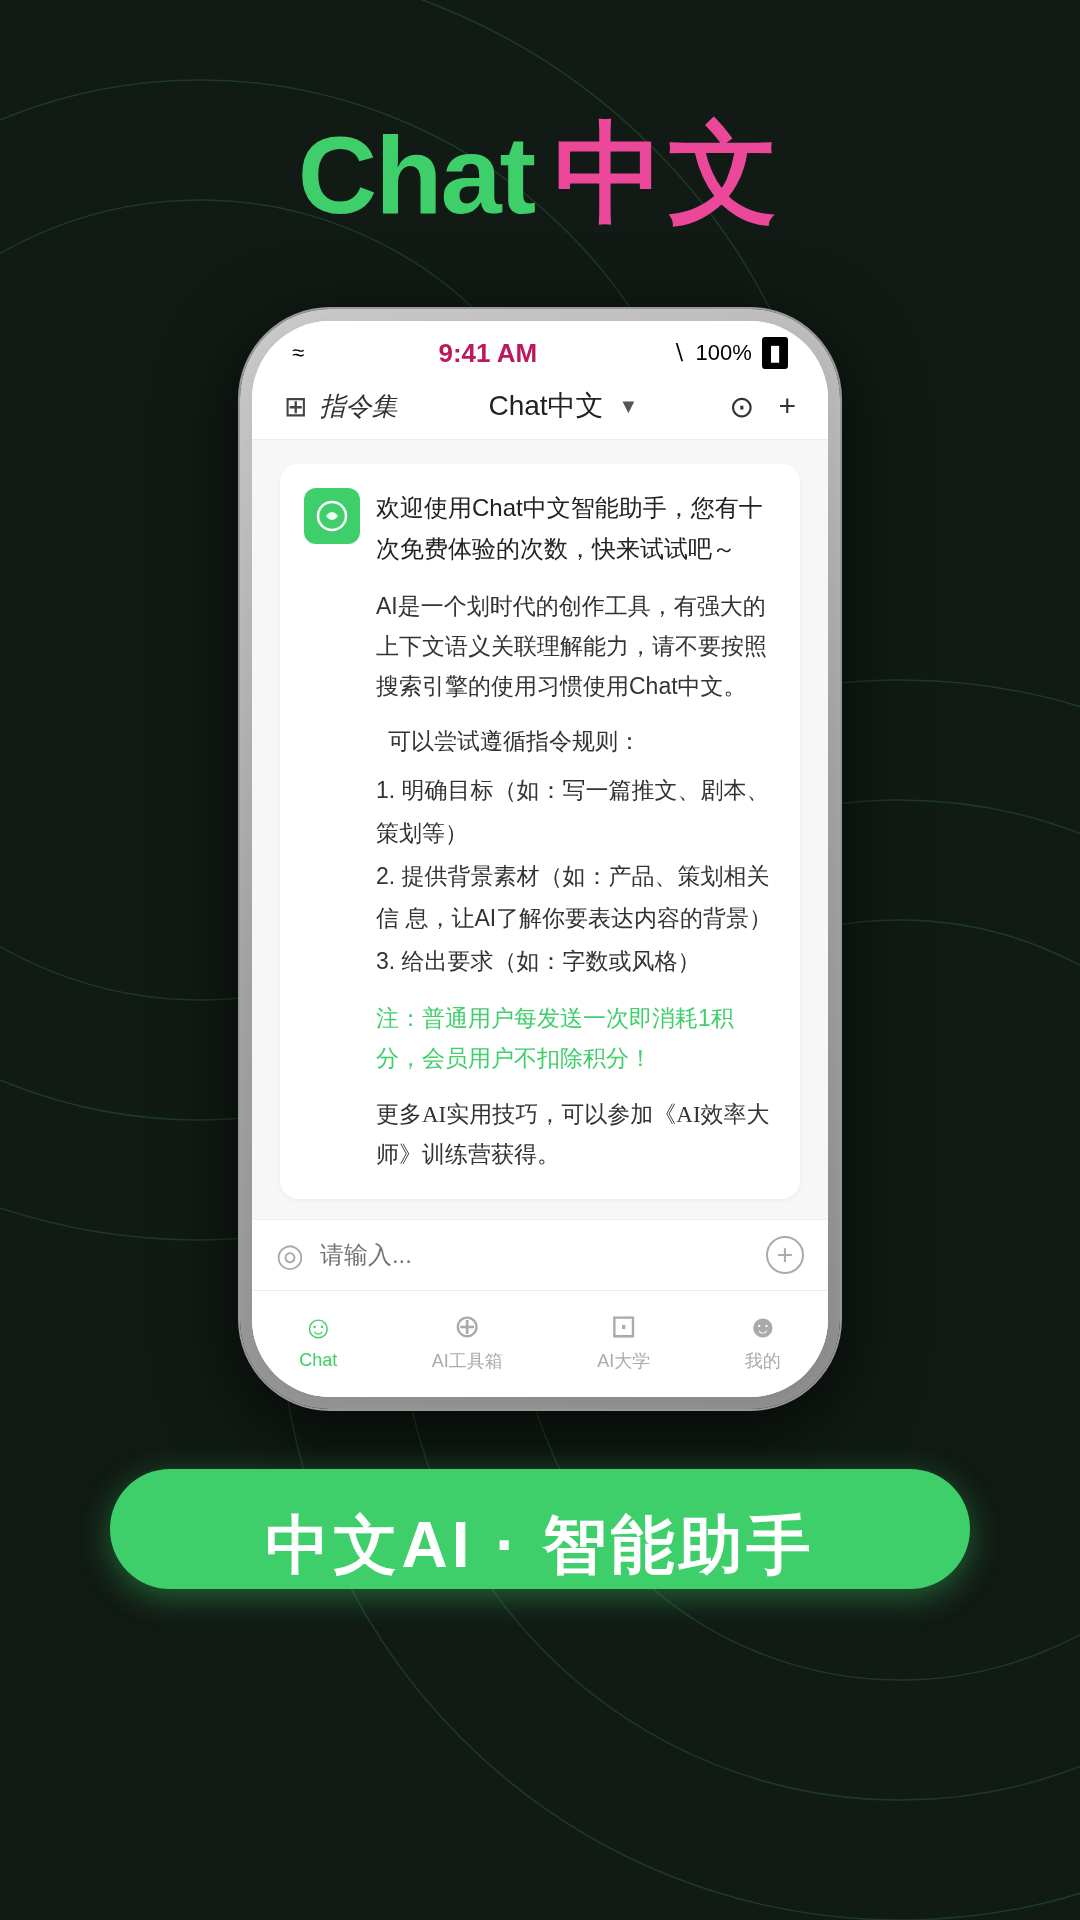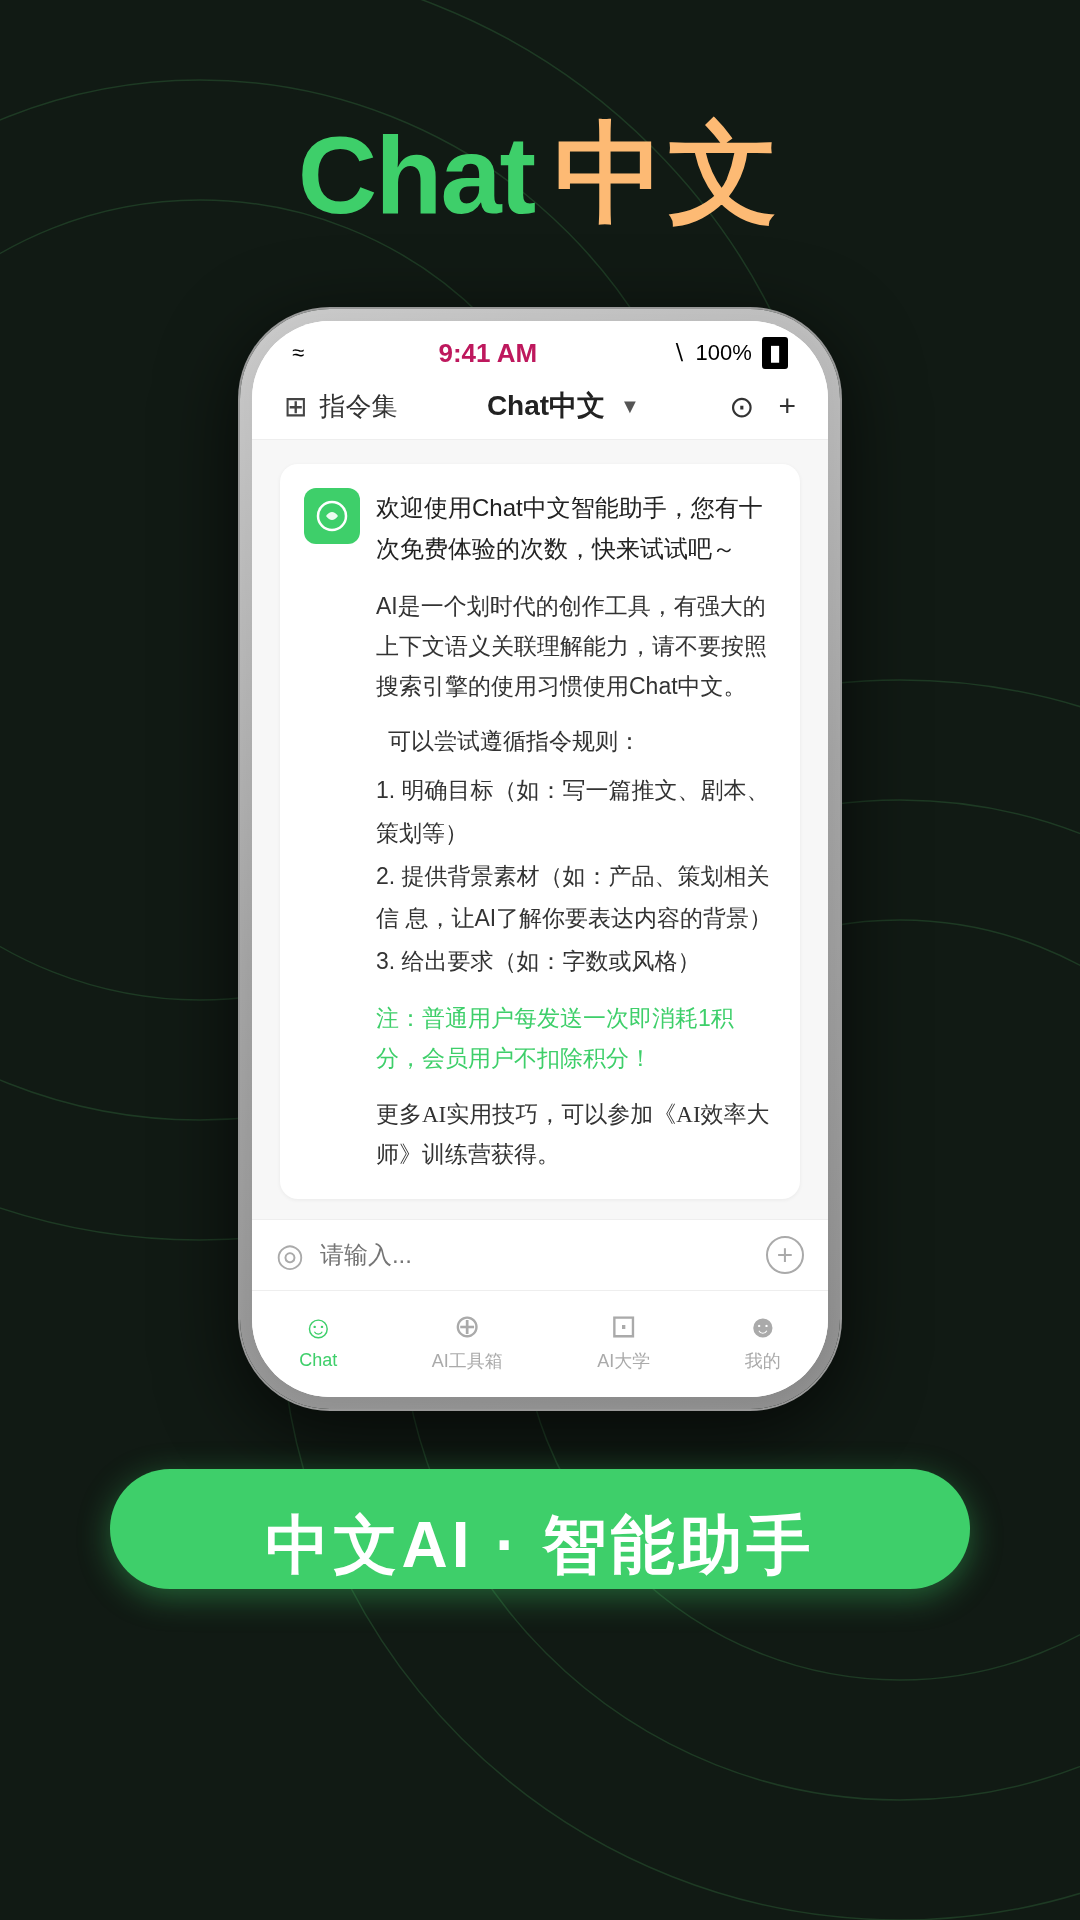--- a/index.html
+++ b/index.html
@@ -45,21 +45,21 @@
     .page-title-chat {
       font-size: 110px;
       font-weight: 900;
       color: #3ecf6a;
       letter-spacing: -2px;
     }
 
     .page-title-chinese {
       font-size: 110px;
       font-weight: 900;
-      color: #fdba74;
+      color: #ec4899;
       letter-spacing: 4px;
     }
 
     
     .phone-wrapper {
       position: relative;
       z-index: 1;
       margin-top: 60px;
       width: 600px;
       height: 1100px;
@@ -134,28 +134,29 @@
     }
 
     .nav-icon-grid {
       font-size: 28px;
       color: #444;
     }
 
     .nav-left-label {
       font-size: 26px;
       color: #333;
+      font-style: italic;
     }
 
     .nav-center {
       display: flex;
       align-items: center;
       gap: 15px;
       font-size: 28px;
-      font-weight: 700;
+      font-weight: 400;
       color: #222;
     }
 
     .nav-dropdown-arrow {
       font-size: 20px;
       color: #555;
     }
 
     .nav-right {
       display: flex;

